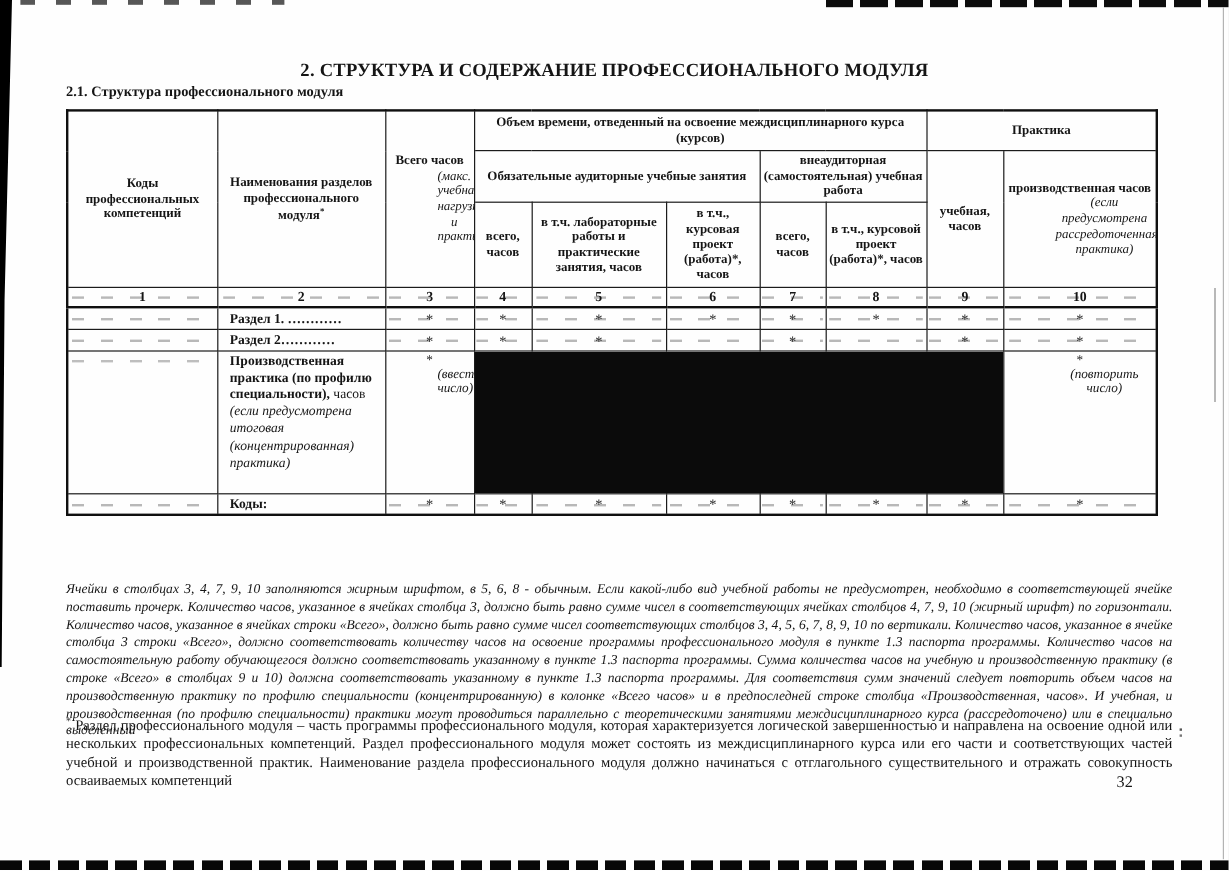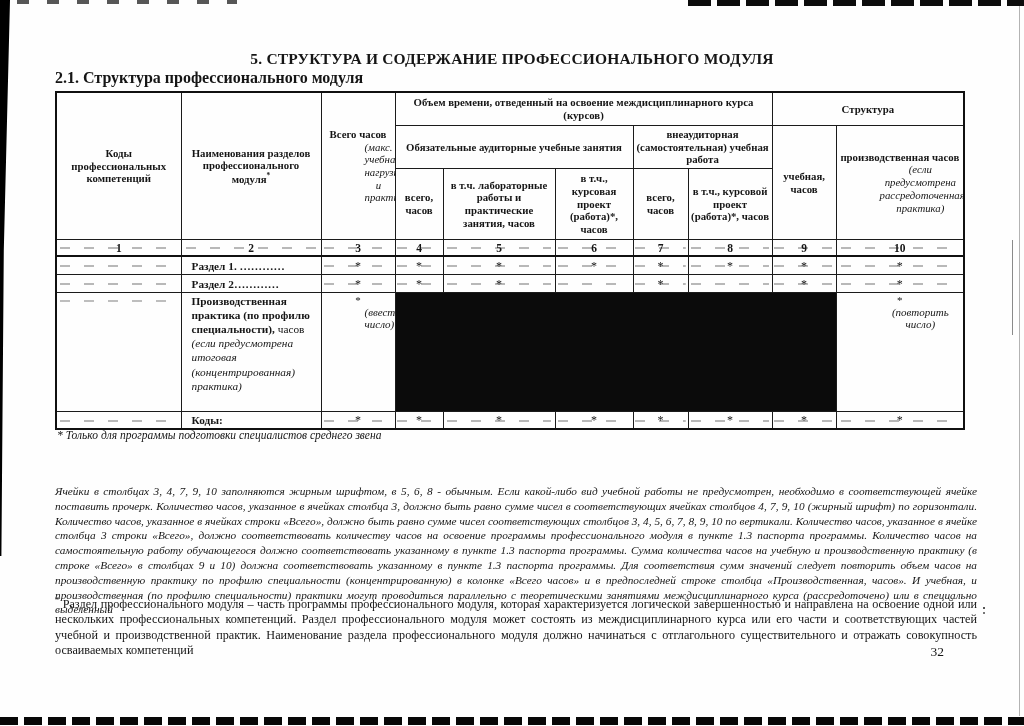--- a/index.html
+++ b/index.html
@@ -17,21 +17,21 @@
                  background:repeating-linear-gradient(90deg,#0c0c0c 0 23px,transparent 23px 29px); }
   .edge-bottom { position:absolute; left:0; top:717px; width:1024px; height:8px;
                  background:repeating-linear-gradient(90deg,#070707 0 18px,transparent 18px 24px); }
   .edge-right  { position:absolute; left:1019px; top:6px; width:1px; height:710px; background:#b3b3b3; }
   .edge-right2 { position:absolute; left:1012px; top:240px; width:1px; height:95px; background:#8a8a8a; }
   .dot-artifact{ position:absolute; left:983px; top:607px; width:2px; height:2px; background:#555;
                  box-shadow:0 5px 0 #777; }
   
   .title    { position:absolute; top:50px; left:0; width:100%; margin:0; text-align:center;
               font-size:15.5px; font-weight:bold; letter-spacing:.2px; }
-  .subtitle { position:absolute; top:69px; left:55px; margin:0; font-size:16px; font-weight:bold; }
+  .subtitle { position:absolute; top:69px; left:55px; margin:0; font-size:12px; font-weight:bold; }
   
   table { position:absolute; top:91px; left:55px; width:908px; border-collapse:collapse;
           table-layout:fixed; border:2px solid #101010; }
   th,td { border:1px solid #1b1b1b; padding:1px 2px; overflow:hidden; }
   th { font-weight:bold; font-size:10.8px; line-height:1.18; text-align:center; vertical-align:middle; }
   .it { font-style:italic; font-weight:normal;margin-left:41px; }
   tr.h1 th { height:30px; }
   tr.h2 th { height:40px; }
   tr.h3 th { height:68px; }
   tr.num td { height:13px; font-weight:bold; font-size:11.5px; text-align:center;
@@ -65,21 +65,21 @@
 <div class="page">
 
   <div class="edge-left"></div>
   <div class="edge-topleft"></div>
   <div class="edge-topright"></div>
   <div class="edge-bottom"></div>
   <div class="edge-right"></div>
   <div class="edge-right2"></div>
   <div class="dot-artifact"></div>
 
-  <h1 class="title">5. СТРУКТУРА И СОДЕРЖАНИЕ ПРОФЕССИОНАЛЬНОГО МОДУЛЯ</h1>
+  <h1 class="title">2. СТРУКТУРА И СОДЕРЖАНИЕ ПРОФЕССИОНАЛЬНОГО МОДУЛЯ</h1>
   <h2 class="subtitle">2.1. Структура профессионального модуля</h2>
 
   <table>
     <colgroup>
       <col style="width:125px">
         <col style="width:140px">
         <col style="width:74px">
       <col style="width:48px">
         <col style="width:112px">
         <col style="width:78px">
@@ -90,21 +90,21 @@
     </colgroup>
     <thead>
       <tr class="h1">
         <th rowspan="3">Коды профессиональных компетенций</th>
         <th rowspan="3"><span>Наименования разделов профессионального модуля</span><sup>*</sup></th>
         <th rowspan="3">
           <div>Всего часов</div>
           <div class="it">(макс. учебная нагрузка и практики)</div>
         </th>
         <th colspan="5">Объем времени, отведенный на освоение междисциплинарного курса (курсов)</th>
-        <th colspan="2">Структура</th>
+        <th colspan="2">Практика</th>
       </tr>
       <tr class="h2">
         <th colspan="3">Обязательные аудиторные учебные занятия</th>
         <th colspan="2">внеаудиторная (самостоятельная) учебная работа</th>
         <th rowspan="2">учебная, часов</th>
         <th rowspan="2">
           <div>производственная часов</div>
           <div class="it">(если предусмотрена рассредоточенная практика)</div>
         </th>
       </tr>
@@ -174,21 +174,20 @@
         <td class="star dash-bg">*</td>
         <td class="star dash-bg">*</td>
         <td class="star dash-bg">*</td>
         <td class="star dash-bg">*</td>
         <td class="star dash-bg">*</td>
         <td class="star dash-bg">*</td>
       </tr>
     </tbody>
   </table>
 
-  <div class="footnote1">* Только для программы подготовки специалистов среднего звена</div>
 
   <div class="instructions">Ячейки в столбцах 3, 4, 7, 9, 10 заполняются жирным шрифтом, в 5, 6, 8 - обычным. Если какой-либо вид учебной работы не предусмотрен, необходимо в соответствующей ячейке поставить прочерк. Количество часов, указанное в ячейках столбца 3, должно быть равно сумме чисел в соответствующих ячейках столбцов 4, 7, 9, 10 (жирный шрифт) по горизонтали. Количество часов, указанное в ячейках строки «Всего», должно быть равно сумме чисел соответствующих столбцов 3, 4, 5, 6, 7, 8, 9, 10 по вертикали. Количество часов, указанное в ячейке столбца 3 строки «Всего», должно соответствовать количеству часов на освоение программы профессионального модуля в пункте 1.3 паспорта программы. Количество часов на самостоятельную работу обучающегося должно соответствовать указанному в пункте 1.3 паспорта программы. Сумма количества часов на учебную и производственную практику (в строке «Всего» в столбцах 9 и 10) должна соответствовать указанному в пункте 1.3 паспорта программы. Для соответствия сумм значений следует повторить объем часов на производственную практику по профилю специальности (концентрированную) в колонке «Всего часов» и в предпоследней строке столбца «Производственная, часов». И учебная, и производственная (по профилю специальности) практики могут проводиться параллельно с теоретическими занятиями междисциплинарного курса (рассредоточено) или в специально выделенный</div>
 
   <div class="footnote2"><sup>*</sup> <span>Раздел профессионального модуля – часть программы профессионального модуля, которая характеризуется логической завершенностью и направлена на освоение одной или нескольких профессиональных компетенций. Раздел профессионального модуля может состоять из междисциплинарного курса или его части и соответствующих частей учебной и производственной практик. Наименование раздела профессионального модуля должно начинаться с отглагольного существительного и отражать совокупность осваиваемых компетенций</span></div>
 
   <div class="pagenum">32</div>
 
 </div>
 
 </body></html>

